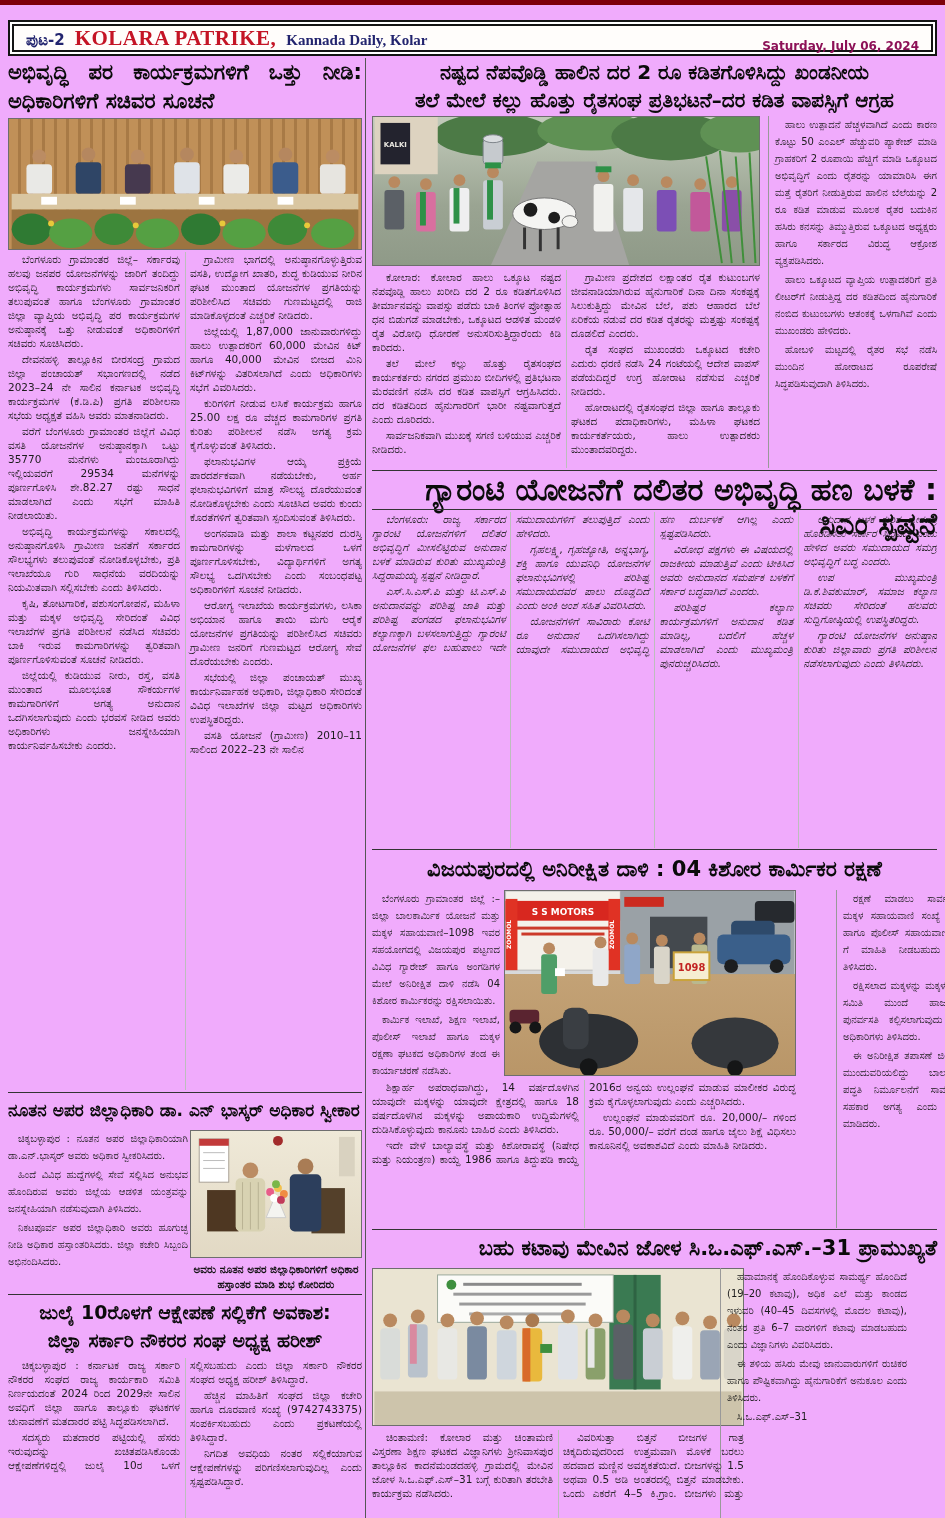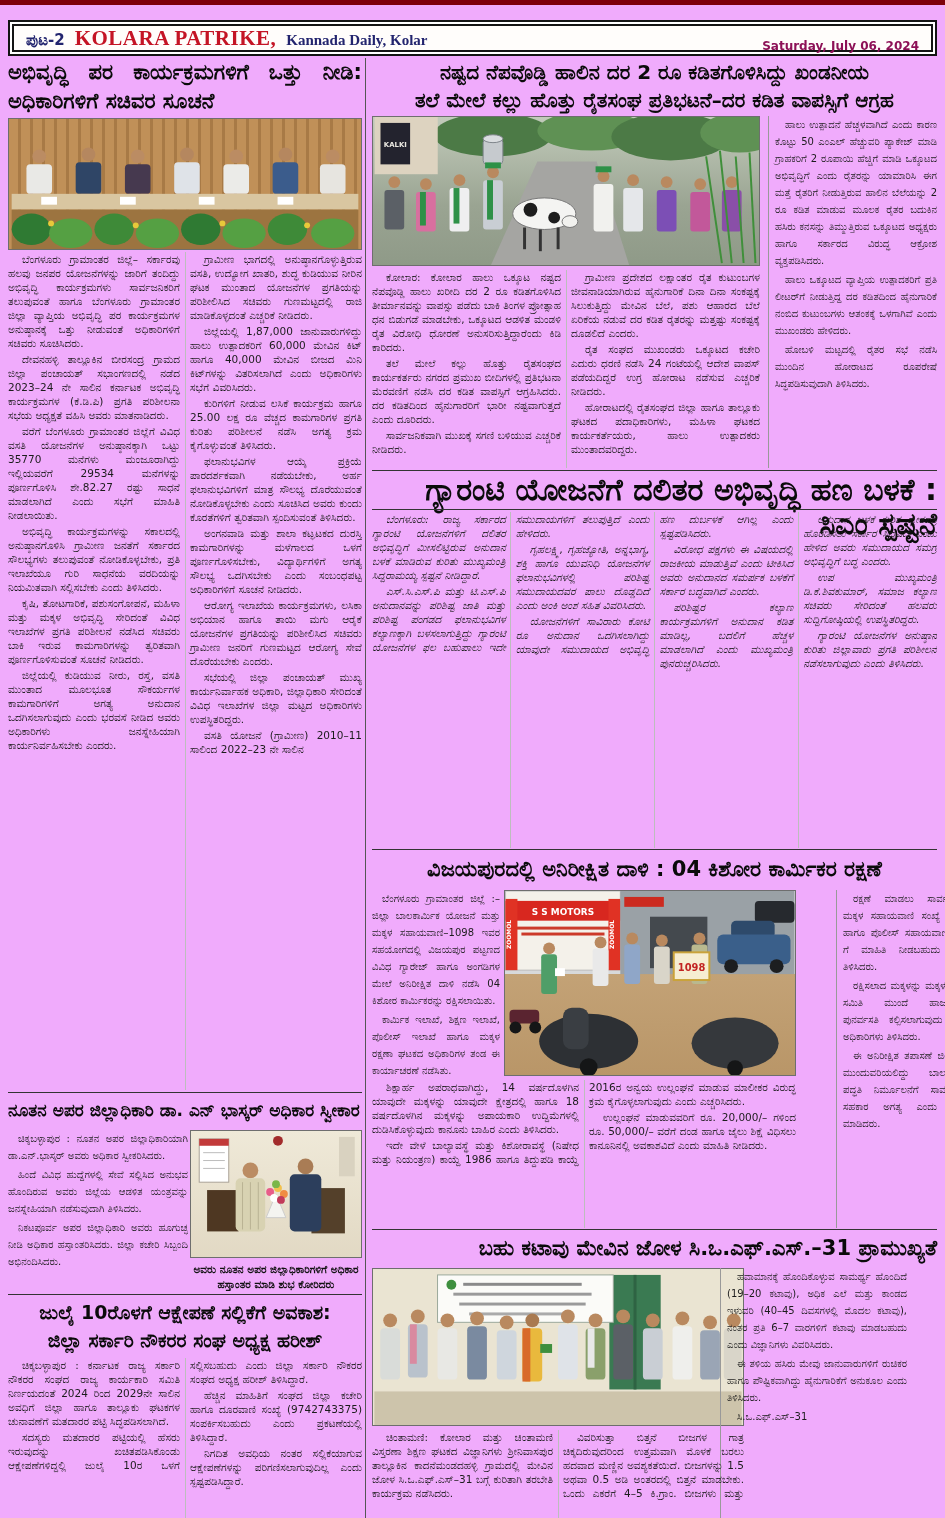--- a/index.html
+++ b/index.html
@@ -130,21 +130,21 @@
       <p>ಬೆಂಗಳೂರು ಗ್ರಾಮಾಂತರ ಜಿಲ್ಲೆ– ಸರ್ಕಾರವು ಹಲವು ಜನಪರ ಯೋಜನೆಗಳನ್ನು ಜಾರಿಗೆ ತಂದಿದ್ದು ಅಭಿವೃದ್ಧಿ ಕಾರ್ಯಕ್ರಮಗಳು ಸಾರ್ವಜನಿಕರಿಗೆ ತಲುಪುವಂತೆ ಹಾಗೂ ಬೆಂಗಳೂರು ಗ್ರಾಮಾಂತರ ಜಿಲ್ಲಾ ವ್ಯಾಪ್ತಿಯ ಅಭಿವೃದ್ಧಿ ಪರ ಕಾರ್ಯಕ್ರಮಗಳ ಅನುಷ್ಠಾನಕ್ಕೆ ಒತ್ತು ನೀಡುವಂತೆ ಅಧಿಕಾರಿಗಳಿಗೆ ಸಚಿವರು ಸೂಚಿಸಿದರು.</p>
       <p>ದೇವನಹಳ್ಳಿ ತಾಲ್ಲೂಕಿನ ಬೀರಸಂದ್ರ ಗ್ರಾಮದ ಜಿಲ್ಲಾ ಪಂಚಾಯತ್ ಸಭಾಂಗಣದಲ್ಲಿ ನಡೆದ 2023–24 ನೇ ಸಾಲಿನ ಕರ್ನಾಟಕ ಅಭಿವೃದ್ಧಿ ಕಾರ್ಯಕ್ರಮಗಳ (ಕೆ.ಡಿ.ಪಿ) ಪ್ರಗತಿ ಪರಿಶೀಲನಾ ಸಭೆಯ ಅಧ್ಯಕ್ಷತೆ ವಹಿಸಿ ಅವರು ಮಾತನಾಡಿದರು.</p>
       <p>ವರೆಗೆ ಬೆಂಗಳೂರು ಗ್ರಾಮಾಂತರ ಜಿಲ್ಲೆಗೆ ವಿವಿಧ ವಸತಿ ಯೋಜನೆಗಳ ಅನುಷ್ಠಾನಕ್ಕಾಗಿ ಒಟ್ಟು 35770 ಮನೆಗಳು ಮಂಜೂರಾಗಿದ್ದು ಇಲ್ಲಿಯವರೆಗೆ 29534 ಮನೆಗಳನ್ನು ಪೂರ್ಣಗೊಳಿಸಿ ಶೇ.82.27 ರಷ್ಟು ಸಾಧನೆ ಮಾಡಲಾಗಿದೆ ಎಂದು ಸಭೆಗೆ ಮಾಹಿತಿ ನೀಡಲಾಯಿತು.</p>
       <p>ಅಭಿವೃದ್ಧಿ ಕಾರ್ಯಕ್ರಮಗಳನ್ನು ಸಕಾಲದಲ್ಲಿ ಅನುಷ್ಠಾನಗೊಳಿಸಿ ಗ್ರಾಮೀಣ ಜನತೆಗೆ ಸರ್ಕಾರದ ಸೌಲಭ್ಯಗಳು ತಲುಪುವಂತೆ ನೋಡಿಕೊಳ್ಳಬೇಕು, ಪ್ರತಿ ಇಲಾಖೆಯೂ ಗುರಿ ಸಾಧನೆಯ ವರದಿಯನ್ನು ನಿಯಮಿತವಾಗಿ ಸಲ್ಲಿಸಬೇಕು ಎಂದು ತಿಳಿಸಿದರು.</p>
       <p>ಕೃಷಿ, ತೋಟಗಾರಿಕೆ, ಪಶುಸಂಗೋಪನೆ, ಮಹಿಳಾ ಮತ್ತು ಮಕ್ಕಳ ಅಭಿವೃದ್ಧಿ ಸೇರಿದಂತೆ ವಿವಿಧ ಇಲಾಖೆಗಳ ಪ್ರಗತಿ ಪರಿಶೀಲನೆ ನಡೆಸಿದ ಸಚಿವರು ಬಾಕಿ ಇರುವ ಕಾಮಗಾರಿಗಳನ್ನು ತ್ವರಿತವಾಗಿ ಪೂರ್ಣಗೊಳಿಸುವಂತೆ ಸೂಚನೆ ನೀಡಿದರು.</p>
       <p>ಜಿಲ್ಲೆಯಲ್ಲಿ ಕುಡಿಯುವ ನೀರು, ರಸ್ತೆ, ವಸತಿ ಮುಂತಾದ ಮೂಲಭೂತ ಸೌಕರ್ಯಗಳ ಕಾಮಗಾರಿಗಳಿಗೆ ಅಗತ್ಯ ಅನುದಾನ ಒದಗಿಸಲಾಗುವುದು ಎಂದು ಭರವಸೆ ನೀಡಿದ ಅವರು ಅಧಿಕಾರಿಗಳು ಜನಸ್ನೇಹಿಯಾಗಿ ಕಾರ್ಯನಿರ್ವಹಿಸಬೇಕು ಎಂದರು.</p>
       <p>ಗ್ರಾಮೀಣ ಭಾಗದಲ್ಲಿ ಅನುಷ್ಠಾನಗೊಳ್ಳುತ್ತಿರುವ ವಸತಿ, ಉದ್ಯೋಗ ಖಾತರಿ, ಶುದ್ಧ ಕುಡಿಯುವ ನೀರಿನ ಘಟಕ ಮುಂತಾದ ಯೋಜನೆಗಳ ಪ್ರಗತಿಯನ್ನು ಪರಿಶೀಲಿಸಿದ ಸಚಿವರು ಗುಣಮಟ್ಟದಲ್ಲಿ ರಾಜಿ ಮಾಡಿಕೊಳ್ಳದಂತೆ ಎಚ್ಚರಿಕೆ ನೀಡಿದರು.</p>
       <p>ಜಿಲ್ಲೆಯಲ್ಲಿ 1,87,000 ಜಾನುವಾರುಗಳಿದ್ದು ಹಾಲು ಉತ್ಪಾದಕರಿಗೆ 60,000 ಮೇವಿನ ಕಿಟ್ ಹಾಗೂ 40,000 ಮೇವಿನ ಬೀಜದ ಮಿನಿ ಕಿಟ್‌ಗಳನ್ನು ವಿತರಿಸಲಾಗಿದೆ ಎಂದು ಅಧಿಕಾರಿಗಳು ಸಭೆಗೆ ವಿವರಿಸಿದರು.</p>
       <p>ಕುರಿಗಳಿಗೆ ನೀಡುವ ಲಸಿಕೆ ಕಾರ್ಯಕ್ರಮ ಹಾಗೂ 25.00 ಲಕ್ಷ ರೂ ವೆಚ್ಚದ ಕಾಮಗಾರಿಗಳ ಪ್ರಗತಿ ಕುರಿತು ಪರಿಶೀಲನೆ ನಡೆಸಿ ಅಗತ್ಯ ಕ್ರಮ ಕೈಗೊಳ್ಳುವಂತೆ ತಿಳಿಸಿದರು.</p>
       <p>ಫಲಾನುಭವಿಗಳ ಆಯ್ಕೆ ಪ್ರಕ್ರಿಯೆ ಪಾರದರ್ಶಕವಾಗಿ ನಡೆಯಬೇಕು, ಅರ್ಹ ಫಲಾನುಭವಿಗಳಿಗೆ ಮಾತ್ರ ಸೌಲಭ್ಯ ದೊರೆಯುವಂತೆ ನೋಡಿಕೊಳ್ಳಬೇಕು ಎಂದು ಸೂಚಿಸಿದ ಅವರು ಕುಂದು ಕೊರತೆಗಳಿಗೆ ತ್ವರಿತವಾಗಿ ಸ್ಪಂದಿಸುವಂತೆ ತಿಳಿಸಿದರು.</p>
-      <p>ಅಂಗನವಾಡಿ ಮತ್ತು ಶಾಲಾ ಕಟ್ಘಟಕದ ದುರಸ್ತಿ ಕಾಮಗಾರಿಗಳನ್ನು ಮಳೆಗಾಲದ ಒಳಗೆ ಪೂರ್ಣಗೊಳಿಸಬೇಕು, ವಿದ್ಯಾರ್ಥಿಗಳಿಗೆ ಅಗತ್ಯ ಸೌಲಭ್ಯ ಒದಗಿಸಬೇಕು ಎಂದು ಸಂಬಂಧಪಟ್ಟ ಅಧಿಕಾರಿಗಳಿಗೆ ಸೂಚನೆ ನೀಡಿದರು.</p>
+      <p>ಅಂಗನವಾಡಿ ಮತ್ತು ಶಾಲಾ ಕಟ್ಜನಪರ ದುರಸ್ತಿ ಕಾಮಗಾರಿಗಳನ್ನು ಮಳೆಗಾಲದ ಒಳಗೆ ಪೂರ್ಣಗೊಳಿಸಬೇಕು, ವಿದ್ಯಾರ್ಥಿಗಳಿಗೆ ಅಗತ್ಯ ಸೌಲಭ್ಯ ಒದಗಿಸಬೇಕು ಎಂದು ಸಂಬಂಧಪಟ್ಟ ಅಧಿಕಾರಿಗಳಿಗೆ ಸೂಚನೆ ನೀಡಿದರು.</p>
       <p>ಆರೋಗ್ಯ ಇಲಾಖೆಯ ಕಾರ್ಯಕ್ರಮಗಳು, ಲಸಿಕಾ ಅಭಿಯಾನ ಹಾಗೂ ತಾಯಿ ಮಗು ಆರೈಕೆ ಯೋಜನೆಗಳ ಪ್ರಗತಿಯನ್ನು ಪರಿಶೀಲಿಸಿದ ಸಚಿವರು ಗ್ರಾಮೀಣ ಜನರಿಗೆ ಗುಣಮಟ್ಟದ ಆರೋಗ್ಯ ಸೇವೆ ದೊರೆಯಬೇಕು ಎಂದರು.</p>
       <p>ಸಭೆಯಲ್ಲಿ ಜಿಲ್ಲಾ ಪಂಚಾಯತ್ ಮುಖ್ಯ ಕಾರ್ಯನಿರ್ವಾಹಕ ಅಧಿಕಾರಿ, ಜಿಲ್ಲಾಧಿಕಾರಿ ಸೇರಿದಂತೆ ವಿವಿಧ ಇಲಾಖೆಗಳ ಜಿಲ್ಲಾ ಮಟ್ಟದ ಅಧಿಕಾರಿಗಳು ಉಪಸ್ಥಿತರಿದ್ದರು.</p>
       <p>ವಸತಿ ಯೋಜನೆ (ಗ್ರಾಮೀಣ) 2010–11 ಸಾಲಿಂದ 2022–23 ನೇ ಸಾಲಿನ</p>
     </div>
 
   <div class="abs head headB">
     <div>ನಷ್ಟದ ನೆಪವೊಡ್ಡಿ ಹಾಲಿನ ದರ 2 ರೂ ಕಡಿತಗೊಳಿಸಿದ್ದು ಖಂಡನೀಯ</div>
     <div>ತಲೆ ಮೇಲೆ ಕಲ್ಲು ಹೊತ್ತು ರೈತಸಂಘ ಪ್ರತಿಭಟನೆ–ದರ ಕಡಿತ ವಾಪಸ್ಸಿಗೆ ಆಗ್ರಹ</div>
   </div>
 

